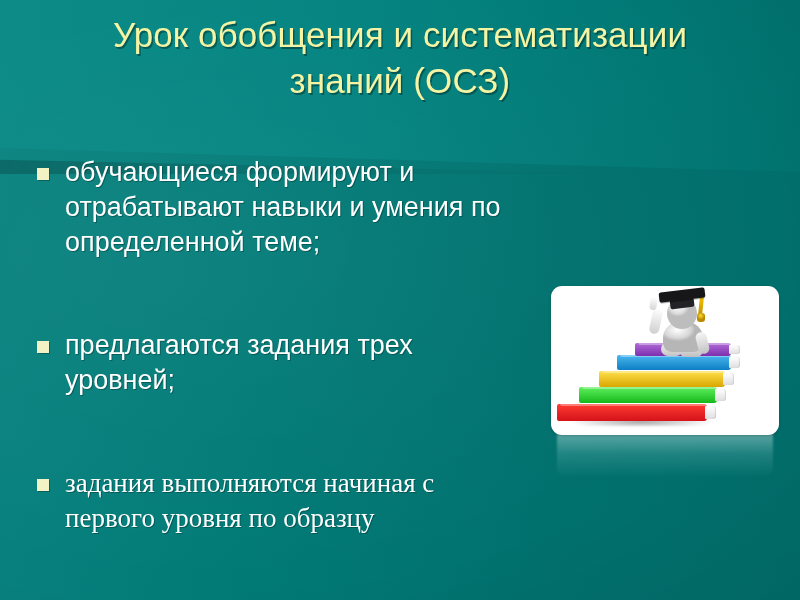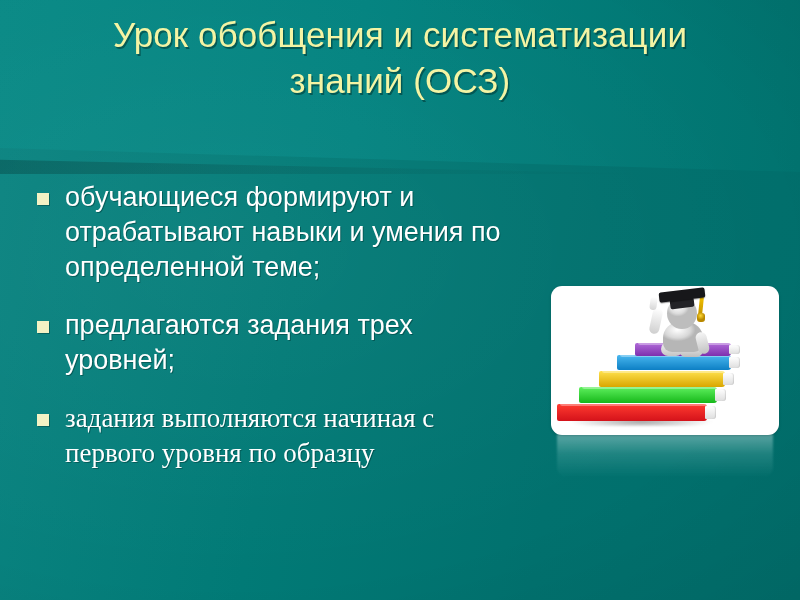--- a/index.html
+++ b/index.html
@@ -64,36 +64,36 @@
     font-weight: 400;
     letter-spacing: .1px;
     text-shadow: 1.5px 1.5px 0 rgba(0,52,50,.55);
     white-space: pre-line;
   }
 
   
   .body-list {
     position: absolute;
     left: 34px;
-    top: 180px;
+    top: 155px;
     width: 600px;
     margin: 0;
     padding: 0;
     list-style: none;
   }
   .bullet-row {
     position: relative;
     padding-left: 31px;
     color: #ffffff;
     font-size: 27px;
     line-height: 35px;
     font-weight: 400;
     text-shadow: 1px 1px 0 rgba(0,48,46,.45);
   }
-  .bullet-row + .bullet-row { margin-top: 23px; }
+  .bullet-row + .bullet-row { margin-top: 68px; }
   .bullet-row .marker {
     position: absolute;
     left: 3px;
     top: 13px;
     width: 12px;
     height: 12px;
     background: #f3f2c4;
     box-shadow: 1px 1px 0 rgba(0,50,48,.4);
   }
   .bullet-row .btext { display: block; white-space: pre-line; }

